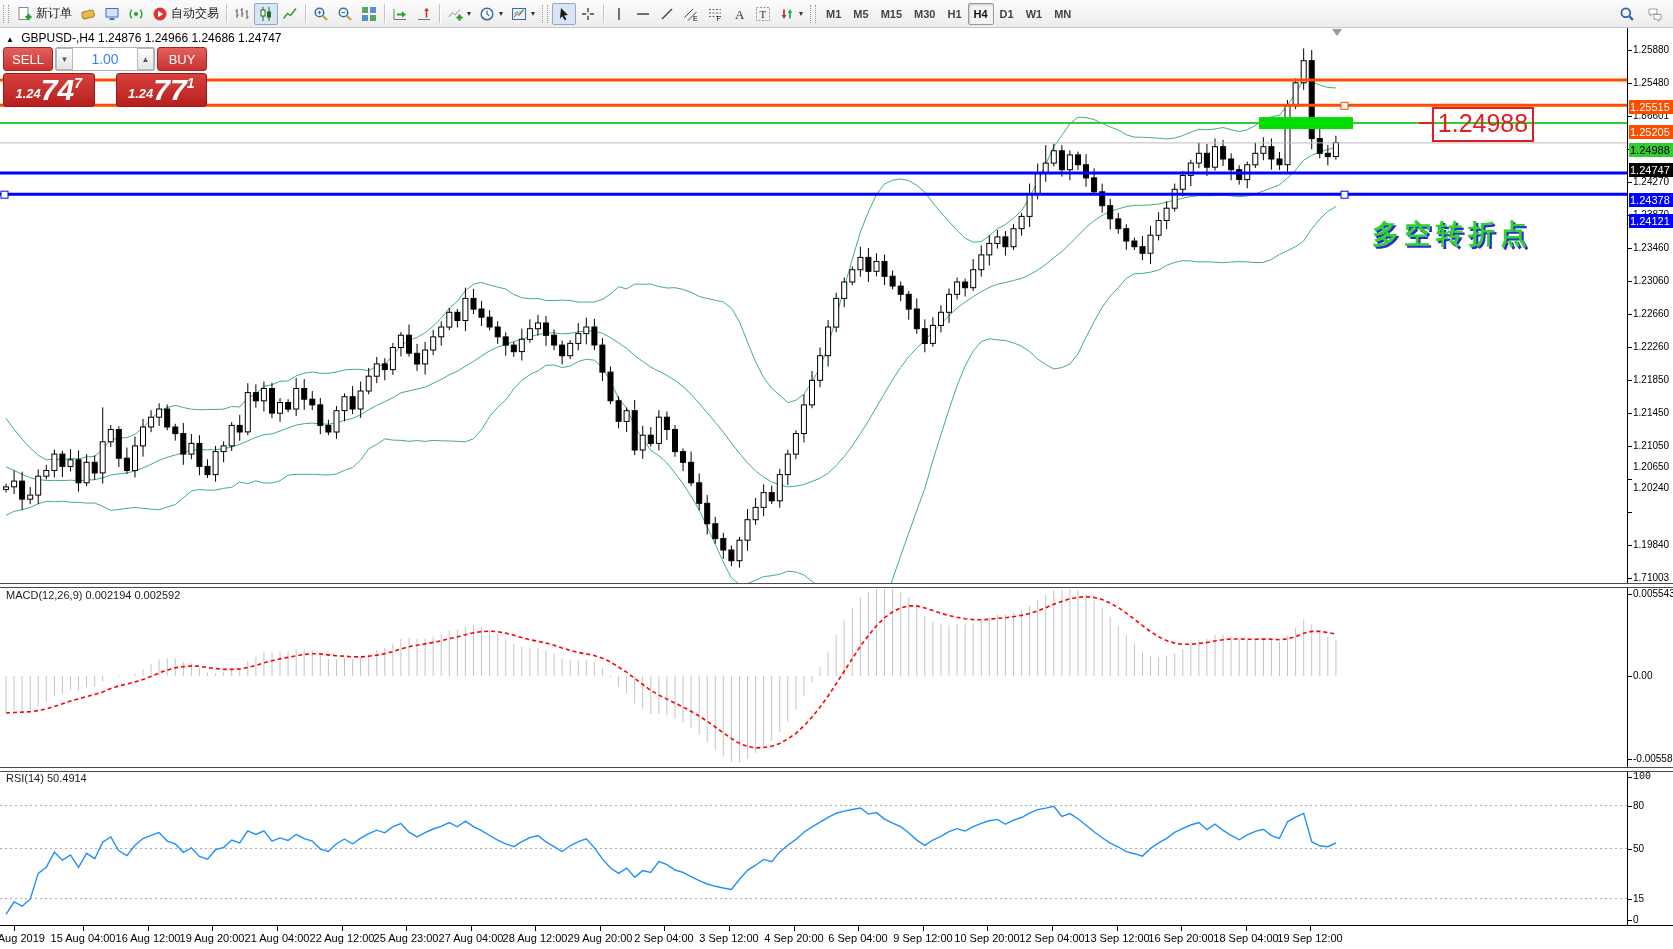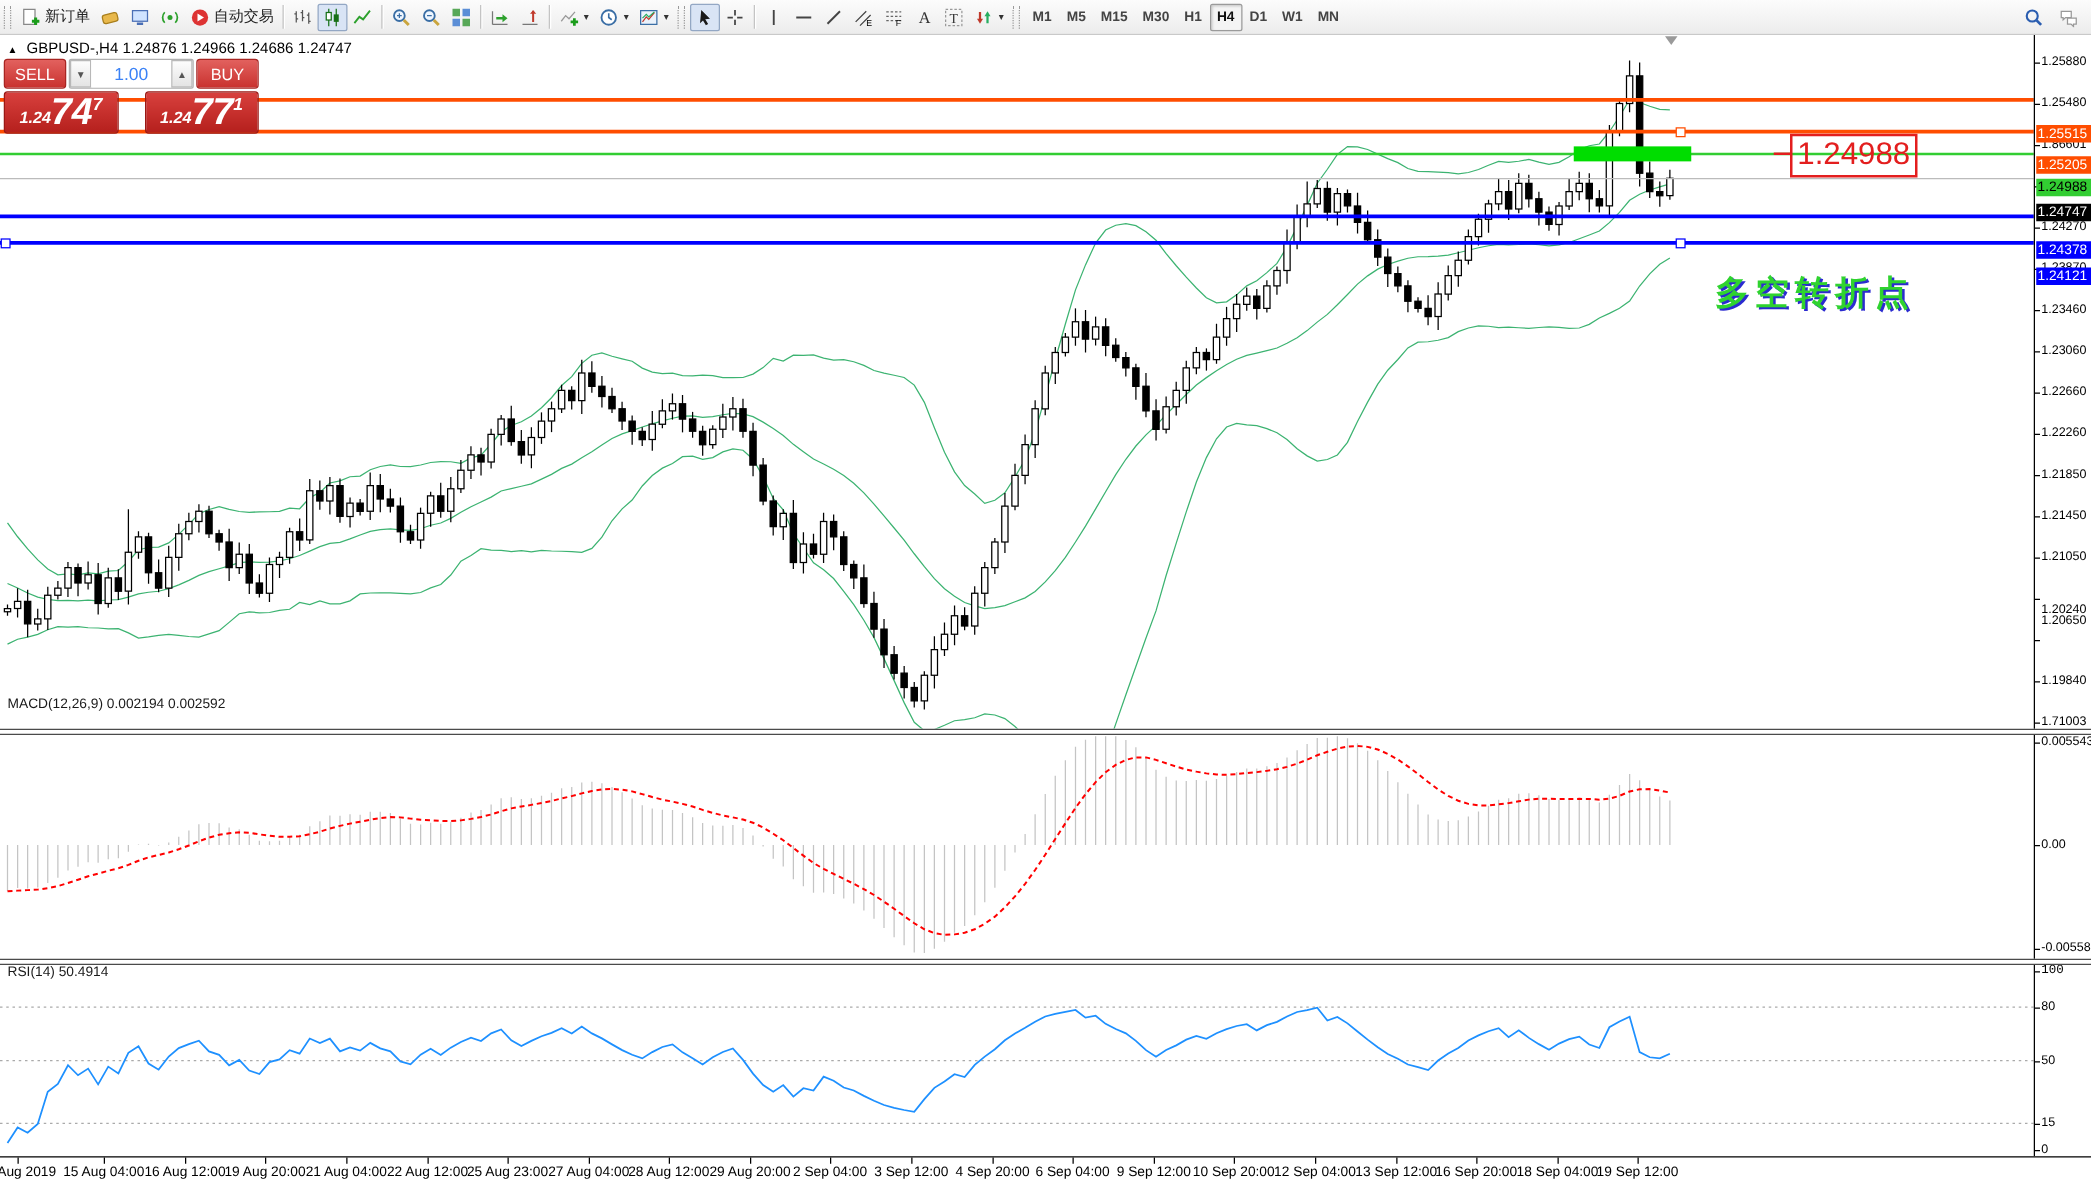--- a/index.html
+++ b/index.html
@@ -21,21 +21,21 @@
   
   #main-svg{position:absolute;left:0;top:27px;z-index:1;}
   #macd-svg{position:absolute;left:0;top:586px;z-index:1;}
   #rsi-svg{position:absolute;left:0;top:770px;z-index:1;}
   .panel-sep{position:absolute;left:0;width:1673px;height:3px;background:#fff;
     border-top:1px solid #4a4a4a;border-bottom:1px solid #4a4a4a;z-index:4;}
   #sep1{top:583px;} #sep2{top:767px;}
   #symbol-header{position:absolute;left:6px;top:31px;font-size:12px;color:#000;z-index:5;}
   #symbol-header .collapse{font-size:8px;margin-right:4px;}
   .pane-label{position:absolute;left:6px;font-size:11px;color:#1a1a1a;z-index:5;}
-  #macd-label{top:557px;} #rsi-label{top:772px;}
+  #macd-label{top:589px;} #rsi-label{top:772px;}
   
   #right-axis{position:absolute;left:1627px;top:27px;width:46px;height:898px;border-left:1px solid #000;z-index:3;background:#fff;}
   .tick-label{position:absolute;left:5px;font-size:10px;color:#000;white-space:nowrap;}
   .tick-mark{position:absolute;left:0;width:4px;height:1px;background:#000;}
   .level-label{position:absolute;left:1px;width:44px;font-size:11px;line-height:14px;color:#fff;
     padding:0 1px;z-index:6;text-align:left;}
   
   #time-axis{position:absolute;left:0;top:925px;width:1673px;height:24px;border-top:1px solid #000;background:#fff;z-index:3;}
   .time-label{position:absolute;top:6px;font-size:11px;color:#000;transform:translateX(-50%);white-space:nowrap;}
   .time-tick{position:absolute;top:0;width:1px;height:5px;background:#000;}
@@ -874,21 +874,21 @@
     <div class="tick-label" style="top: 280.934px;">1.22660</div>
     <div class="tick-mark" style="top: 286.934px;"></div>
     <div class="tick-label" style="top: 313.721px;">1.22260</div>
     <div class="tick-mark" style="top: 319.721px;"></div>
     <div class="tick-label" style="top: 347.328px;">1.21850</div>
     <div class="tick-mark" style="top: 353.328px;"></div>
     <div class="tick-label" style="top: 380.115px;">1.21450</div>
     <div class="tick-mark" style="top: 386.115px;"></div>
     <div class="tick-label" style="top: 412.902px;">1.21050</div>
     <div class="tick-mark" style="top: 418.902px;"></div>
-    <div class="tick-label" style="top: 464px;">1.20650</div>
+    <div class="tick-label" style="top: 434px;">1.20650</div>
     <div class="tick-mark" style="top: 451.689px;"></div>
     <div class="tick-label" style="top: 455px;">1.20240</div>
     <div class="tick-mark" style="top: 485.295px;"></div>
     <div class="tick-label" style="top: 512.082px;">1.19840</div>
     <div class="tick-mark" style="top: 518.082px;"></div>
     <div class="tick-label" style="top: 544.869px;">1.71003</div>
     <div class="tick-mark" style="top: 550.869px;"></div>
     <div class="tick-label" style="top: 561px;">0.005543</div>
     <div class="tick-mark" style="top: 567px;"></div>
     <div class="tick-label" style="top: 643px;">0.00</div>

